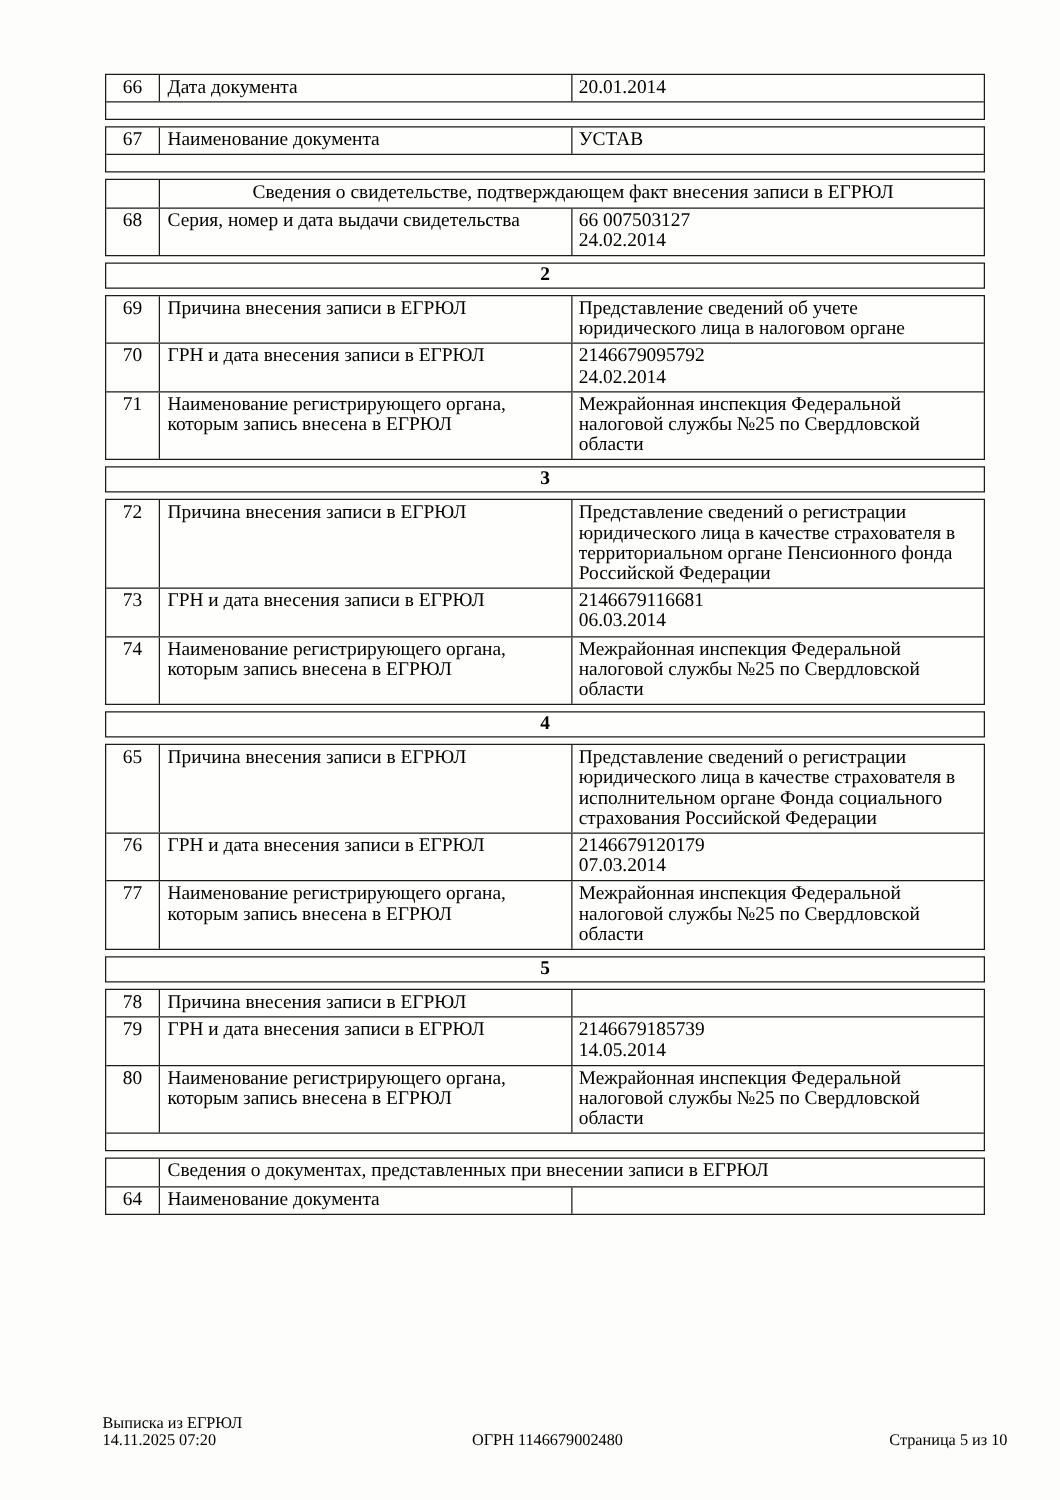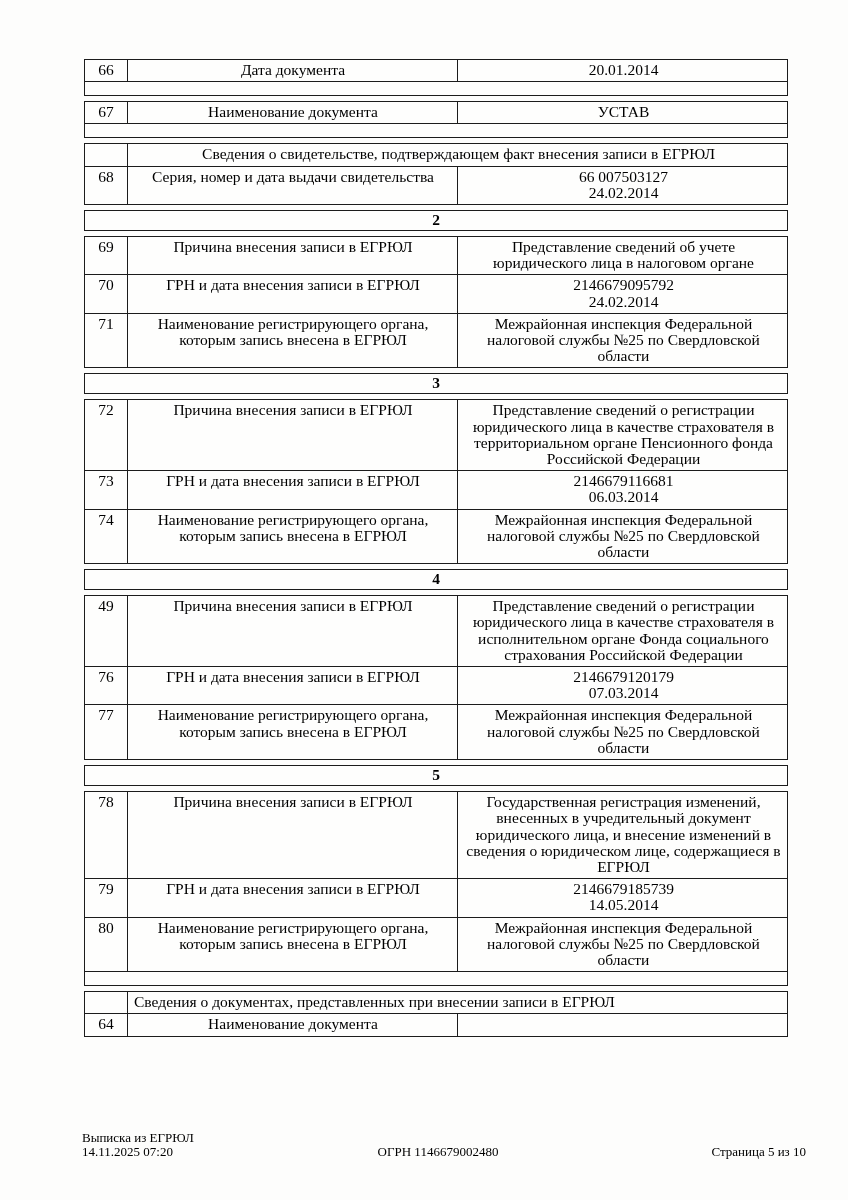--- a/index.html
+++ b/index.html
@@ -18,21 +18,21 @@
     width: 704px;
   }
   .block {
     border: 1.5px solid #1c1c1c;
     margin-bottom: 5px;
     box-sizing: border-box;
     background: #fefefd;
   }
   .row { display: flex; box-sizing: border-box; font-family: Liberation Serif, serif; }
   .row + .row { border-top: 1.5px solid #1c1c1c; }
-  .cell { box-sizing: border-box; text-align: center; }
+  .cell { box-sizing: border-box; }
   .cell-num {
     flex: 0 0 43px;
     border-right: 1.5px solid #1c1c1c;
     text-align: center;
     padding: 2px 2px 3px;
   }
   .cell-label {
     flex: 0 0 330px;
     border-right: 1.5px solid #1c1c1c;
     padding: 2px 5px 3px 6px;
@@ -148,21 +148,21 @@
         <div class="cell cell-num">74</div>
         <div class="cell cell-label">Наименование регистрирующего органа, которым запись внесена в ЕГРЮЛ</div>
         <div class="cell cell-value">Межрайонная инспекция Федеральной налоговой службы №25 по Свердловской области</div>
       </div>
     </div>
     <div class="block">
       <div class="row group-row">4</div>
     </div>
     <div class="block">
       <div class="row">
-        <div class="cell cell-num">49</div>
+        <div class="cell cell-num">65</div>
         <div class="cell cell-label">Причина внесения записи в ЕГРЮЛ</div>
         <div class="cell cell-value">Представление сведений о регистрации юридического лица в качестве страхователя в исполнительном органе Фонда социального страхования Российской Федерации</div>
       </div>
       <div class="row">
         <div class="cell cell-num">76</div>
         <div class="cell cell-label">ГРН и дата внесения записи в ЕГРЮЛ</div>
         <div class="cell cell-value">2146679120179
 07.03.2014</div>
       </div>
       <div class="row">
@@ -171,21 +171,20 @@
         <div class="cell cell-value">Межрайонная инспекция Федеральной налоговой службы №25 по Свердловской области</div>
       </div>
     </div>
     <div class="block">
       <div class="row group-row">5</div>
     </div>
     <div class="block">
       <div class="row">
         <div class="cell cell-num">78</div>
         <div class="cell cell-label">Причина внесения записи в ЕГРЮЛ</div>
-        <div class="cell cell-value">Государственная регистрация изменений, внесенных в учредительный документ юридического лица, и внесение изменений в сведения о юридическом лице, содержащиеся в ЕГРЮЛ</div>
       </div>
       <div class="row">
         <div class="cell cell-num">79</div>
         <div class="cell cell-label">ГРН и дата внесения записи в ЕГРЮЛ</div>
         <div class="cell cell-value">2146679185739
 14.05.2014</div>
       </div>
       <div class="row">
         <div class="cell cell-num">80</div>
         <div class="cell cell-label">Наименование регистрирующего органа, которым запись внесена в ЕГРЮЛ</div>

